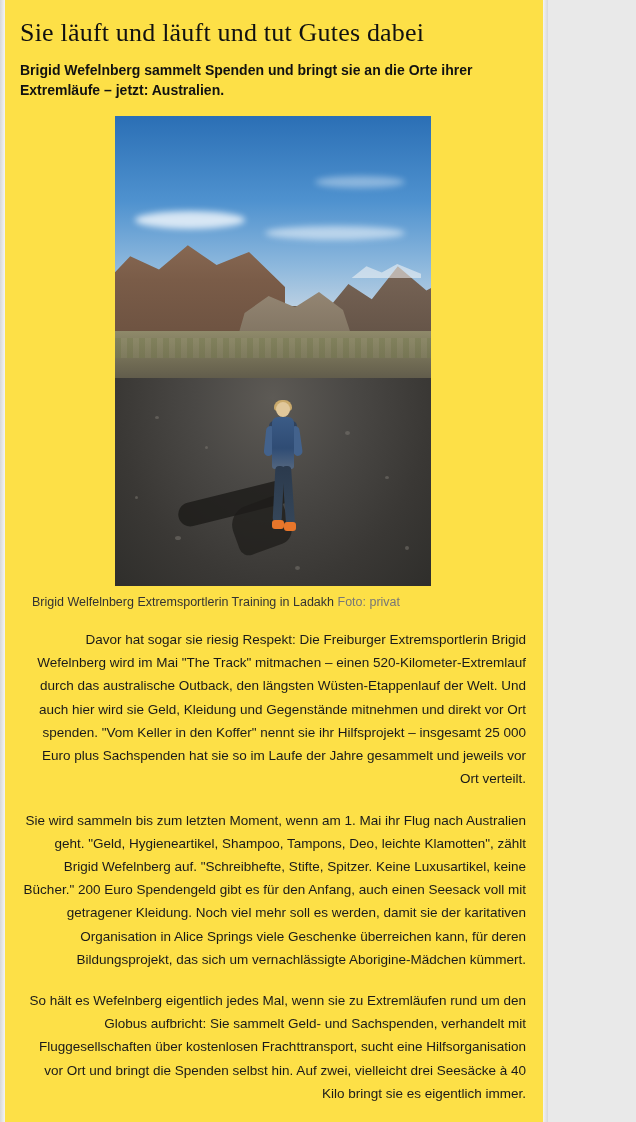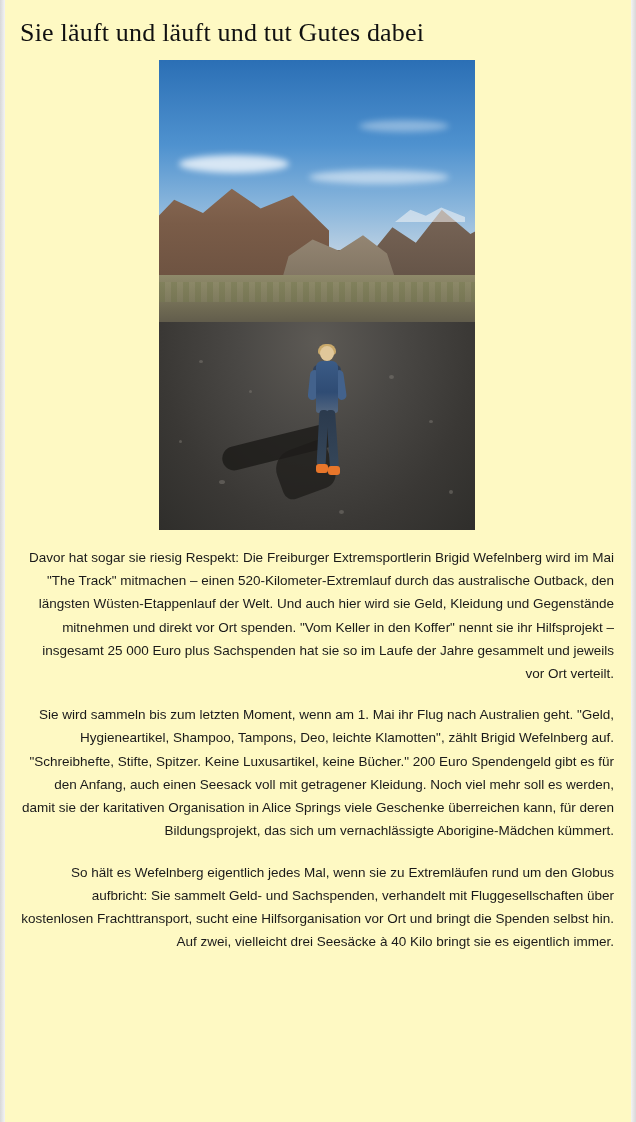--- a/index.html
+++ b/index.html
@@ -7,23 +7,23 @@
     padding: 0;
     background: #e9e9e9;
   }
   body {
     width: 636px;
     height: 1122px;
     font-family: "Liberation Sans", sans-serif;
   }
   .page {
     position: relative;
-    width: 636px;
+    width: 548px;
     height: 1122px;
-    background: #fef9c3;
+    background: #fde047;
     box-sizing: border-box;
     overflow: hidden;
   }
   .edge-left {
     position: absolute;
     left: 0; top: 0; bottom: 0;
     width: 5px;
     background: linear-gradient(to right, #d8d8d8, #f3f3f3);
   }
   .edge-right {
@@ -250,20 +250,21 @@
 <body>
 
 <div class="page">
   <div class="edge-left"></div>
   <div class="edge-right"></div>
 
   <div class="content">
 
     <h1 class="headline">Sie läuft und läuft und tut Gutes dabei</h1>
 
+    <h2 class="subhead">Brigid Wefelnberg sammelt Spenden und bringt sie an die Orte ihrer Extremläufe – jetzt: Australien.</h2>
 
     <div class="figure">
       <div class="photo">
         <div class="sky"></div>
         <div class="cloud c1"></div>
         <div class="cloud c2"></div>
         <div class="cloud c3"></div>
 
         <div class="mtn mtn-left"></div>
         <div class="mtn mtn-right"></div>
@@ -293,20 +294,24 @@
           <div class="r-torso"></div>
           <div class="r-hair"></div>
           <div class="r-head"></div>
           <div class="r-legL"></div>
           <div class="r-legR"></div>
           <div class="r-shoeL"></div>
           <div class="r-shoeR"></div>
         </div>
       </div>
 
+      <div class="caption">
+        <span>Brigid Welfelnberg Extremsportlerin Training in Ladakh</span>
+        <span class="credit">Foto: privat</span>
+      </div>
     </div>
 
     <div class="body-text">
       <p>Davor hat sogar sie riesig Respekt: Die Freiburger Extremsportlerin Brigid Wefelnberg wird im Mai "The Track" mitmachen – einen 520-Kilometer-Extremlauf durch das australische Outback, den längsten Wüsten-Etappenlauf der Welt. Und auch hier wird sie Geld, Kleidung und Gegenstände mitnehmen und direkt vor Ort spenden. "Vom Keller in den Koffer" nennt sie ihr Hilfsprojekt – insgesamt 25 000 Euro plus Sachspenden hat sie so im Laufe der Jahre gesammelt und jeweils vor Ort verteilt.</p>
       <p>Sie wird sammeln bis zum letzten Moment, wenn am 1. Mai ihr Flug nach Australien geht. "Geld, Hygieneartikel, Shampoo, Tampons, Deo, leichte Klamotten", zählt Brigid Wefelnberg auf. "Schreibhefte, Stifte, Spitzer. Keine Luxusartikel, keine Bücher." 200 Euro Spendengeld gibt es für den Anfang, auch einen Seesack voll mit getragener Kleidung. Noch viel mehr soll es werden, damit sie der karitativen Organisation in Alice Springs viele Geschenke überreichen kann, für deren Bildungsprojekt, das sich um vernachlässigte Aborigine-Mädchen kümmert.</p>
       <p>So hält es Wefelnberg eigentlich jedes Mal, wenn sie zu Extremläufen rund um den Globus aufbricht: Sie sammelt Geld- und Sachspenden, verhandelt mit Fluggesellschaften über kostenlosen Frachttransport, sucht eine Hilfsorganisation vor Ort und bringt die Spenden selbst hin. Auf zwei, vielleicht drei Seesäcke à 40 Kilo bringt sie es eigentlich immer.</p>
     </div>
 
   </div>
 

